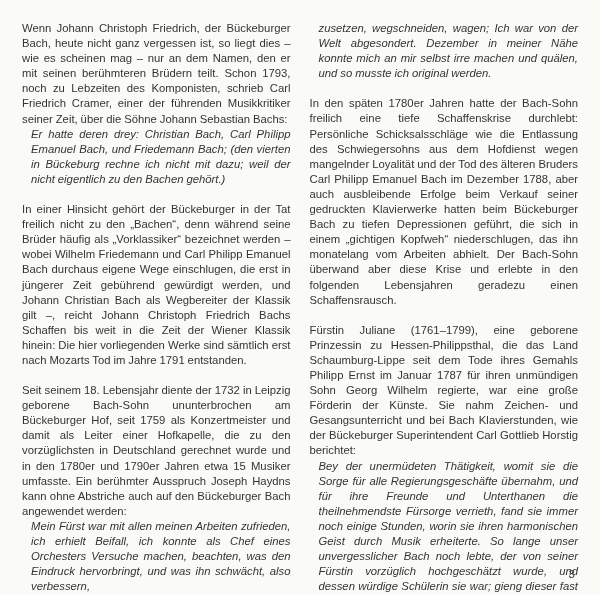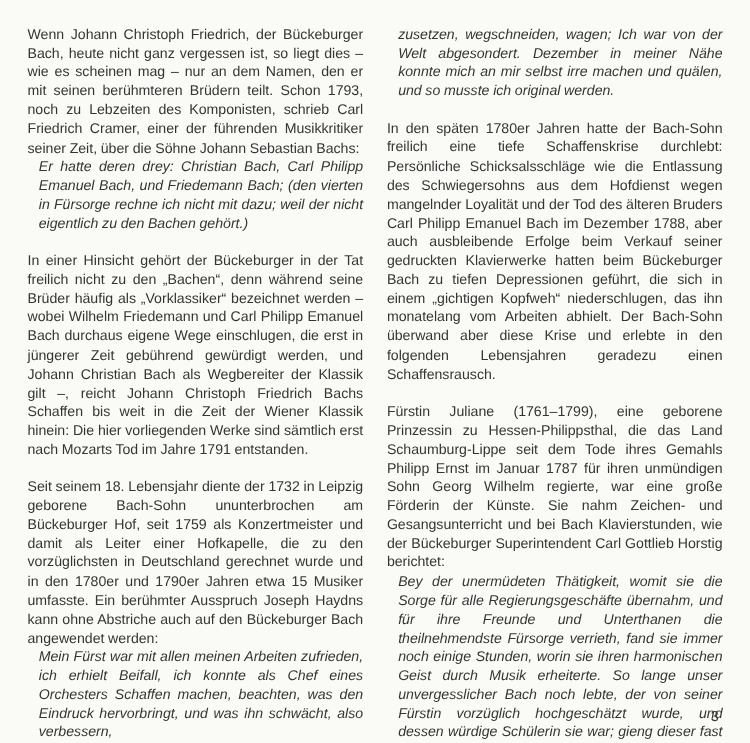--- a/index.html
+++ b/index.html
@@ -55,24 +55,24 @@
   }
 </style>
 </head>
 <body>
 
 <div class="page">
   <div class="columns">
 
     <div class="col">
       <p class="para intro">Wenn Johann Christoph Friedrich, der Bückeburger Bach, heute nicht ganz vergessen ist, so liegt dies – wie es scheinen mag – nur an dem Namen, den er mit seinen berühmteren Brüdern teilt. Schon 1793, noch zu Lebzeiten des Komponisten, schrieb Carl Friedrich Cramer, einer der führenden Musikkritiker seiner Zeit, über die Söhne Johann Sebastian Bachs:</p>
-      <p class="quote">Er hatte deren drey: Christian Bach, Carl Philipp Emanuel Bach, und Friedemann Bach; (den vierten in Fürsorge rechne ich nicht mit dazu; weil der nicht eigentlich zu den Bachen gehört.)</p>
+      <p class="quote">Er hatte deren drey: Christian Bach, Carl Philipp Emanuel Bach, und Friedemann Bach; (den vierten in Bückeburg rechne ich nicht mit dazu; weil der nicht eigentlich zu den Bachen gehört.)</p>
       <p class="para">In einer Hinsicht gehört der Bückeburger in der Tat freilich nicht zu den „Bachen“, denn während seine Brüder häufig als „Vorklassiker“ bezeichnet werden – wobei Wilhelm Friedemann und Carl Philipp Emanuel Bach durchaus eigene Wege einschlugen, die erst in jüngerer Zeit gebührend gewürdigt werden, und Johann Christian Bach als Wegbereiter der Klassik gilt –, reicht Johann Christoph Friedrich Bachs Schaffen bis weit in die Zeit der Wiener Klassik hinein: Die hier vorliegenden Werke sind sämtlich erst nach Mozarts Tod im Jahre 1791 entstanden.</p>
       <p class="para intro">Seit seinem 18. Lebensjahr diente der 1732 in Leipzig geborene Bach-Sohn ununterbrochen am Bückeburger Hof, seit 1759 als Konzertmeister und damit als Leiter einer Hofkapelle, die zu den vorzüglichsten in Deutschland gerechnet wurde und in den 1780er und 1790er Jahren etwa 15 Musiker umfasste. Ein berühmter Ausspruch Joseph Haydns kann ohne Abstriche auch auf den Bückeburger Bach angewendet werden:</p>
-      <p class="quote">Mein Fürst war mit allen meinen Arbeiten zufrieden, ich erhielt Beifall, ich konnte als Chef eines Orchesters Schaffen machen, beachten, was den Eindruck hervorbringt, und was ihn schwächt, also verbessern,</p>
+      <p class="quote">Mein Fürst war mit allen meinen Arbeiten zufrieden, ich erhielt Beifall, ich konnte als Chef eines Orchesters Versuche machen, beachten, was den Eindruck hervorbringt, und was ihn schwächt, also verbessern,</p>
     </div>
 
     <div class="col">
       <p class="quote flush-top">zusetzen, wegschneiden, wagen; Ich war von der Welt abgesondert. Dezember in meiner Nähe konnte mich an mir selbst irre machen und quälen, und so musste ich original werden.</p>
       <p class="para">In den späten 1780er Jahren hatte der Bach-Sohn freilich eine tiefe Schaffenskrise durchlebt: Persönliche Schicksalsschläge wie die Entlassung des Schwiegersohns aus dem Hofdienst wegen mangelnder Loyalität und der Tod des älteren Bruders Carl Philipp Emanuel Bach im Dezember 1788, aber auch ausbleibende Erfolge beim Verkauf seiner gedruckten Klavierwerke hatten beim Bückeburger Bach zu tiefen Depressionen geführt, die sich in einem „gichtigen Kopfweh“ niederschlugen, das ihn monatelang vom Arbeiten abhielt. Der Bach-Sohn überwand aber diese Krise und erlebte in den folgenden Lebensjahren geradezu einen Schaffensrausch.</p>
       <p class="para intro">Fürstin Juliane (1761–1799), eine geborene Prinzessin zu Hessen-Philippsthal, die das Land Schaumburg-Lippe seit dem Tode ihres Gemahls Philipp Ernst im Januar 1787 für ihren unmündigen Sohn Georg Wilhelm regierte, war eine große Förderin der Künste. Sie nahm Zeichen- und Gesangsunterricht und bei Bach Klavierstunden, wie der Bückeburger Superintendent Carl Gottlieb Horstig berichtet:</p>
       <p class="quote">Bey der unermüdeten Thätigkeit, womit sie die Sorge für alle Regierungsgeschäfte übernahm, und für ihre Freunde und Unterthanen die theilnehmendste Fürsorge verrieth, fand sie immer noch einige Stunden, worin sie ihren harmonischen Geist durch Musik erheiterte. So lange unser unvergesslicher Bach noch lebte, der von seiner Fürstin vorzüglich hochgeschätzt wurde, und dessen würdige Schülerin sie war; gieng dieser fast täglich eine Stunde zu ihr, um ihre musikalischen Stu-</p>
     </div>
 
   </div>

